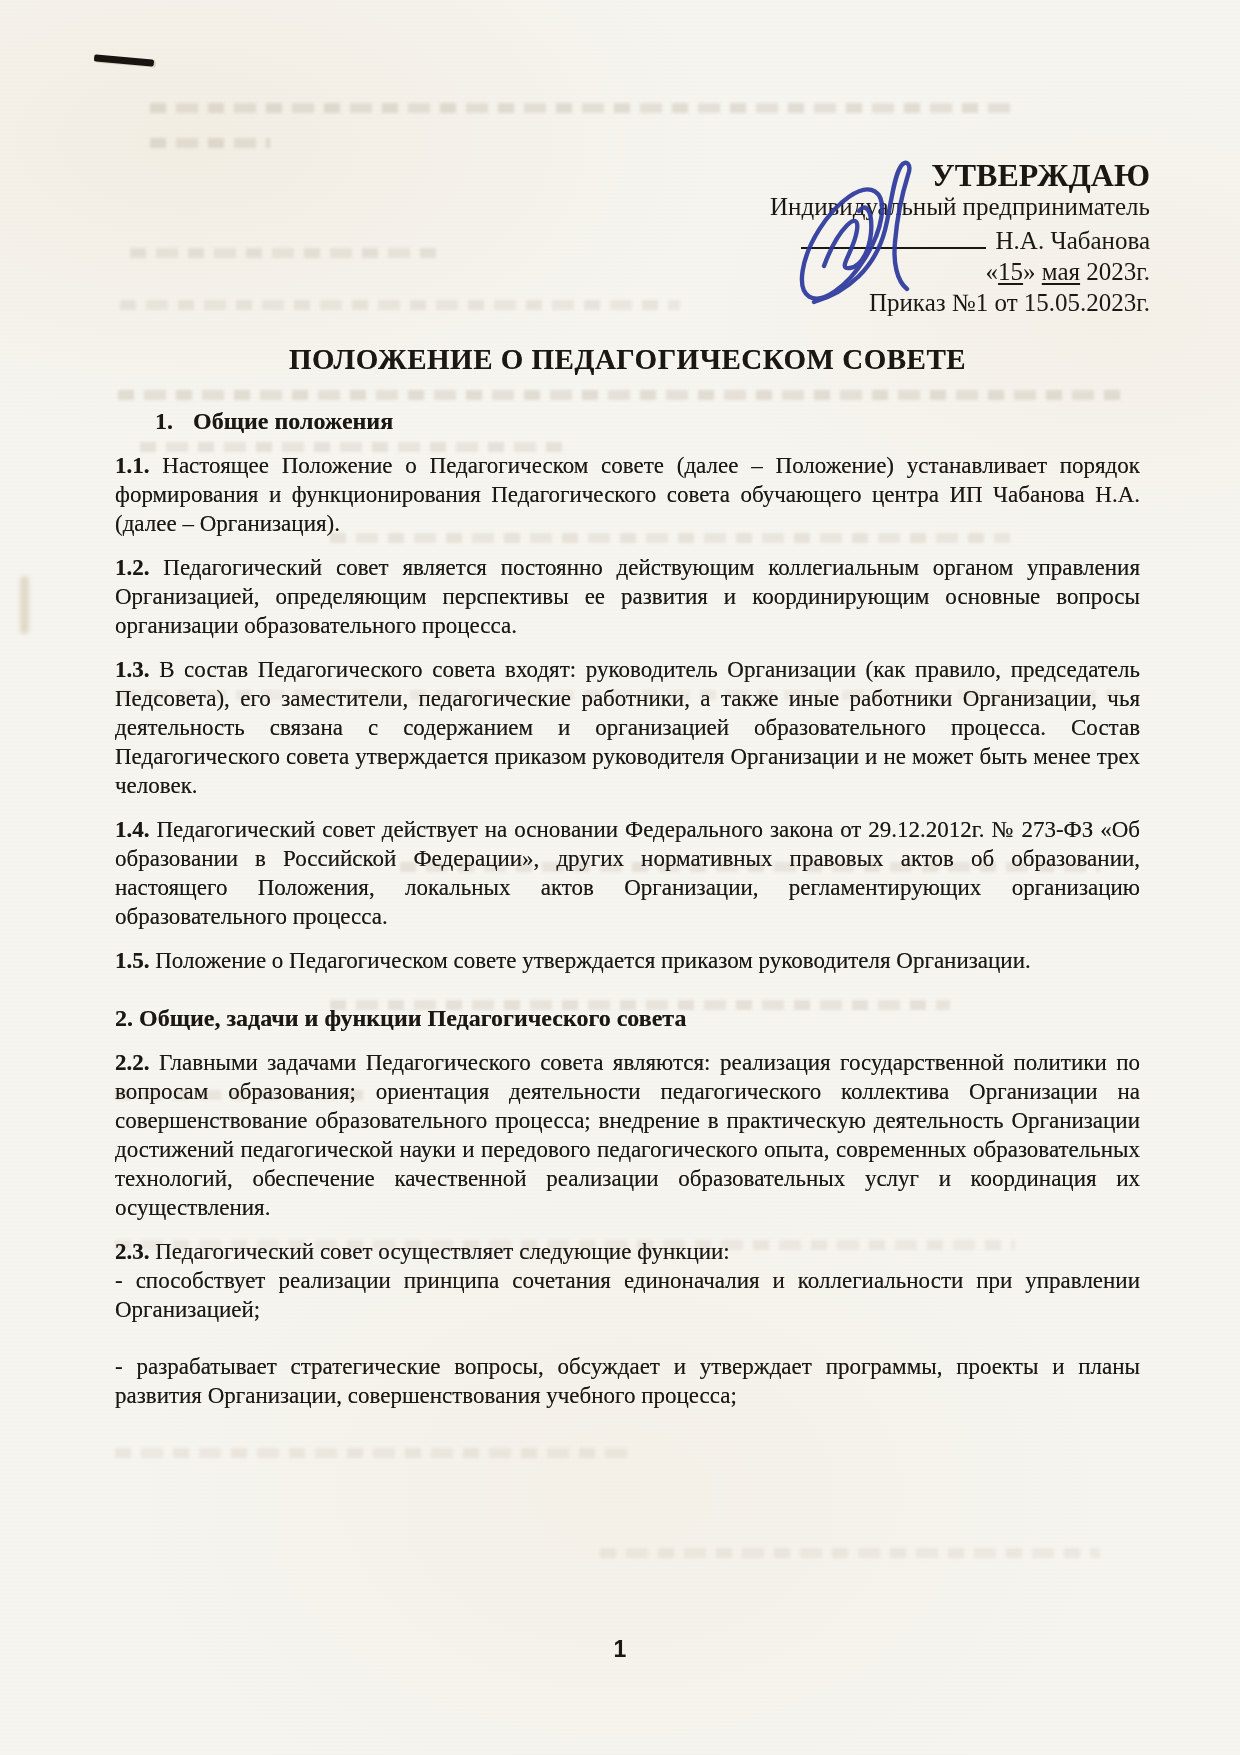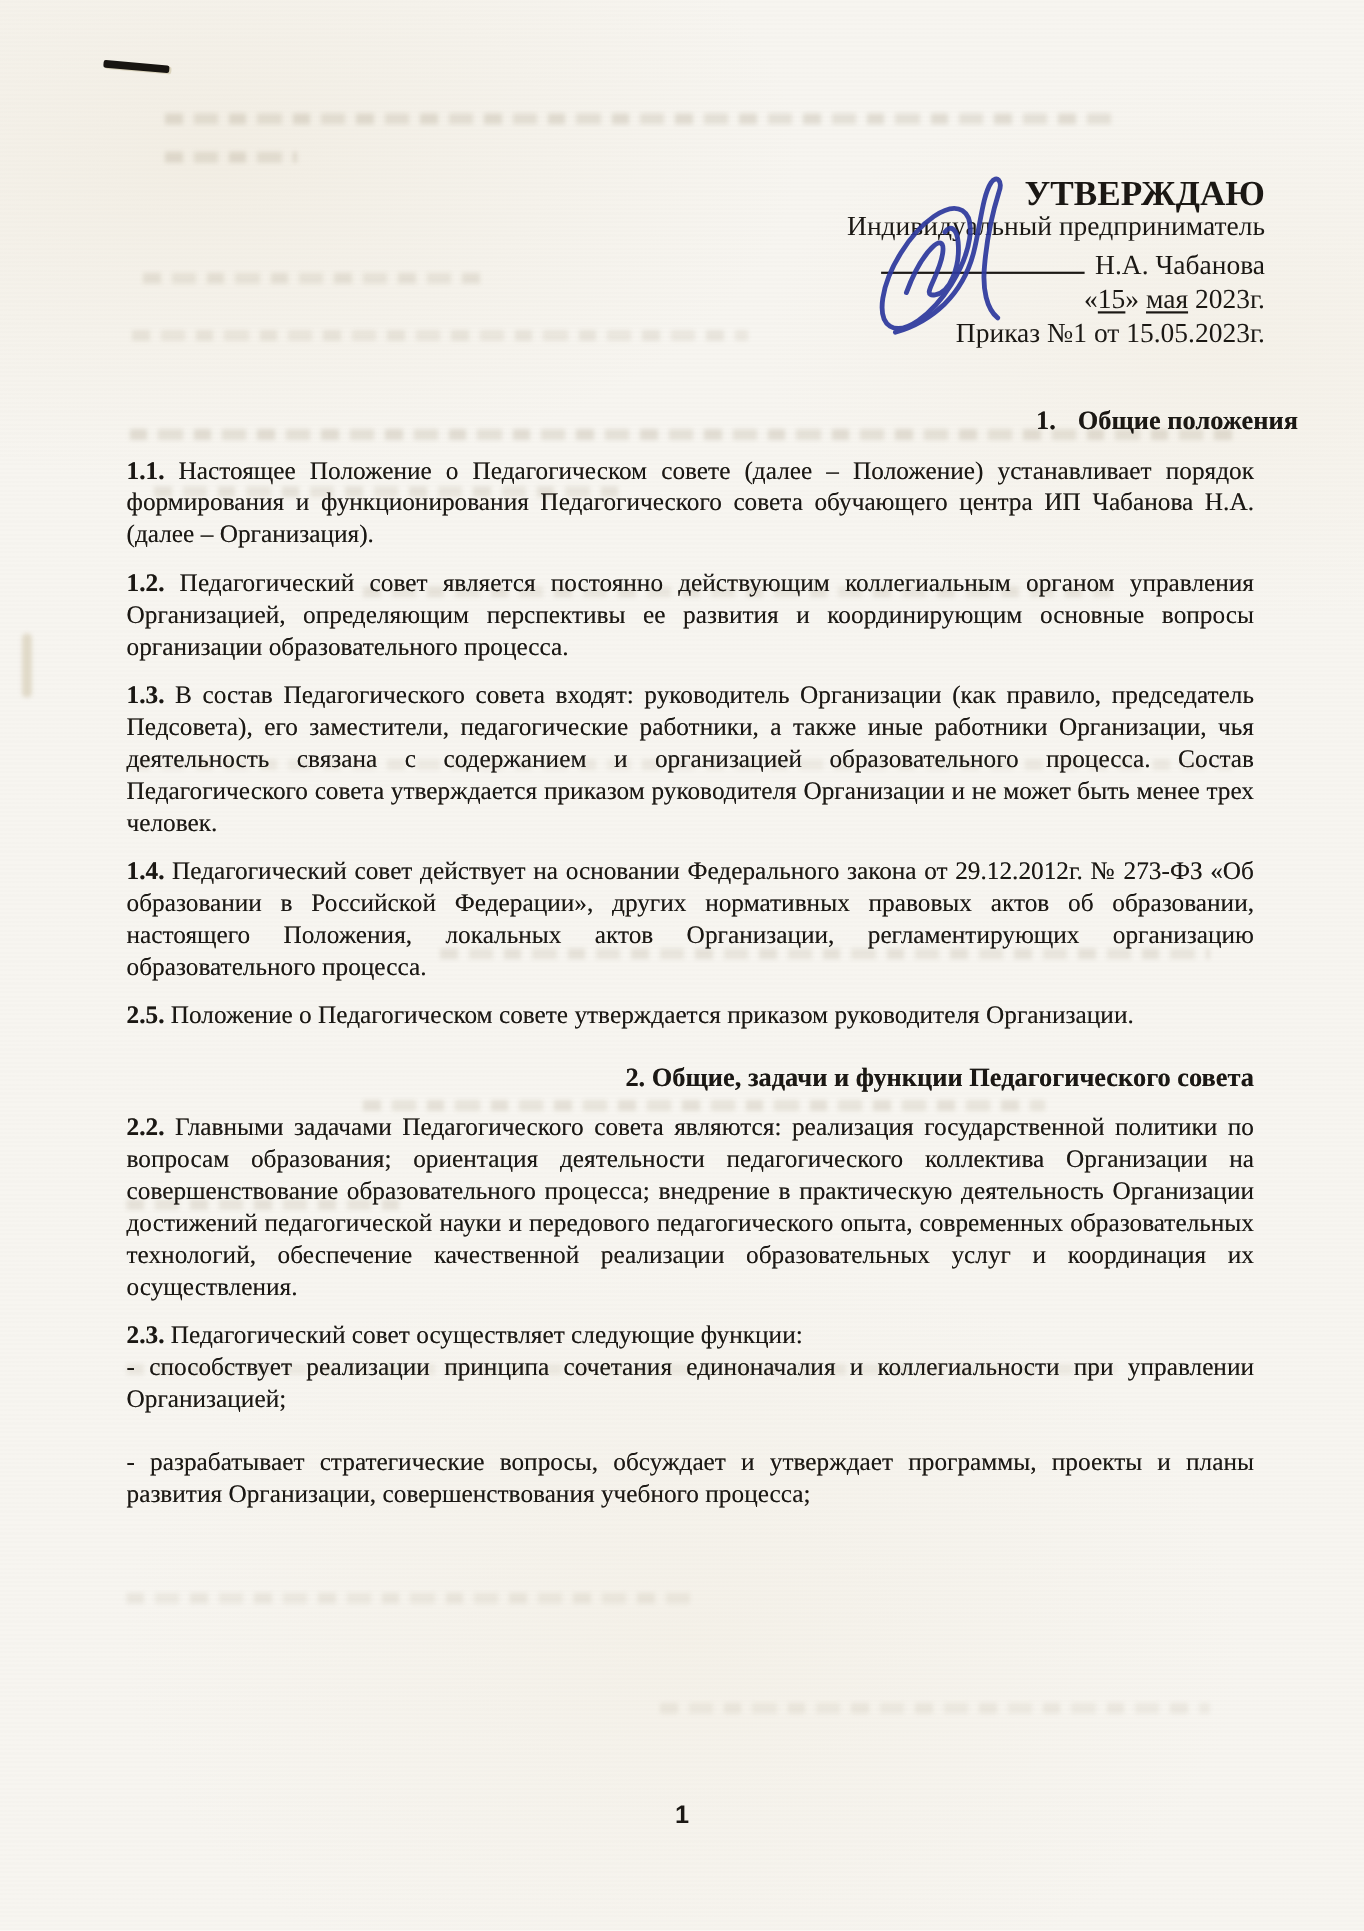--- a/index.html
+++ b/index.html
@@ -50,21 +50,21 @@
   .content{
     position:absolute;left:115px;top:340px;width:1025px;
     font-size:23px;line-height:29px;
     text-shadow:0 0 0.5px rgba(20,16,10,0.55);
   }
   .doc-title{
     margin:0;text-align:center;
     font-size:29px;line-height:38px;font-weight:bold;letter-spacing:0.5px;
   }
   .sec-heading{
-    margin:28px 0 0 0;text-align:right;
+    margin:28px 0 0 0;text-align:left;
     font-size:24px;line-height:30px;font-weight:bold;
   }
   .sec-heading.shift{transform:translateX(40px);}
   .hgap{display:inline-block;width:20px;}
   .para{
     margin:15px 0 0 0;text-align:justify;text-align-last:left;
   }
   .para .num{font-weight:bold;}
   .para.tight{margin-top:28px;}
   .footer-page{
@@ -105,32 +105,33 @@
   <svg class="signature-svg" width="150" height="158" viewBox="0 0 150 158">
     <g fill="none" stroke="#2e3a9e" stroke-width="4.4" stroke-linecap="round" opacity="0.93">
       <ellipse cx="56" cy="86" rx="62" ry="27" transform="rotate(-58 56 86)"></ellipse>
       <path d="M 38 108 C 52 70, 74 50, 71 72 C 68 94, 50 112, 64 110 C 78 108, 87 84, 85 62 C 84 50, 78 46, 73 53"></path>
       <path d="M 28 144 C 62 134, 89 110, 99 72 C 105 49, 107 20, 115 8 C 120 1, 126 6, 122 17 C 117 33, 111 60, 109 84 C 107 105, 111 123, 121 131"></path>
     </g>
   </svg>
 
   <div class="content">
 
+    <h1 class="doc-title">ПОЛОЖЕНИЕ О ПЕДАГОГИЧЕСКОМ СОВЕТЕ</h1>
 
     <h2 class="sec-heading shift"><span class="num">1.</span><span class="hgap"></span><span>Общие положения</span></h2>
 
     <p class="para"><b class="num">1.1.</b> <span>Настоящее Положение о Педагогическом совете (далее – Положение) устанавливает порядок формирования и функционирования Педагогического совета обучающего центра ИП Чабанова Н.А. (далее – Организация).</span></p>
 
     <p class="para"><b class="num">1.2.</b> <span>Педагогический совет является постоянно действующим коллегиальным органом управления Организацией, определяющим перспективы ее развития и координирующим основные вопросы организации образовательного процесса.</span></p>
 
     <p class="para"><b class="num">1.3.</b> <span>В состав Педагогического совета входят: руководитель Организации (как правило, председатель Педсовета), его заместители, педагогические работники, а также иные работники Организации, чья деятельность связана с содержанием и организацией образовательного процесса. Состав Педагогического совета утверждается приказом руководителя Организации и не может быть менее трех человек.</span></p>
 
     <p class="para"><b class="num">1.4.</b> <span>Педагогический совет действует на основании Федерального закона от 29.12.2012г. № 273-ФЗ «Об образовании в Российской Федерации», других нормативных правовых актов об образовании, настоящего Положения, локальных актов Организации, регламентирующих организацию образовательного процесса.</span></p>
 
-    <p class="para"><b class="num">2.5.</b> <span>Положение о Педагогическом совете утверждается приказом руководителя Организации.</span></p>
+    <p class="para"><b class="num">1.5.</b> <span>Положение о Педагогическом совете утверждается приказом руководителя Организации.</span></p>
 
     <h2 class="sec-heading"><span class="num">2.</span> <span>Общие, задачи и функции Педагогического совета</span></h2>
 
 
     <p class="para"><b class="num">2.2.</b> <span>Главными задачами Педагогического совета являются: реализация государственной политики по вопросам образования; ориентация деятельности педагогического коллектива Организации на совершенствование образовательного процесса; внедрение в практическую деятельность Организации достижений педагогической науки и передового педагогического опыта, современных образовательных технологий, обеспечение качественной реализации образовательных услуг и координация их осуществления.</span></p>
 
     <p class="para"><b class="num">2.3.</b> <span>Педагогический совет осуществляет следующие функции:</span><br><span>- способствует реализации принципа сочетания единоначалия и коллегиальности при управлении Организацией;</span></p>
 
     <p class="para tight"><span>- разрабатывает стратегические вопросы, обсуждает и утверждает программы, проекты и планы развития Организации, совершенствования учебного процесса;</span></p>
 

